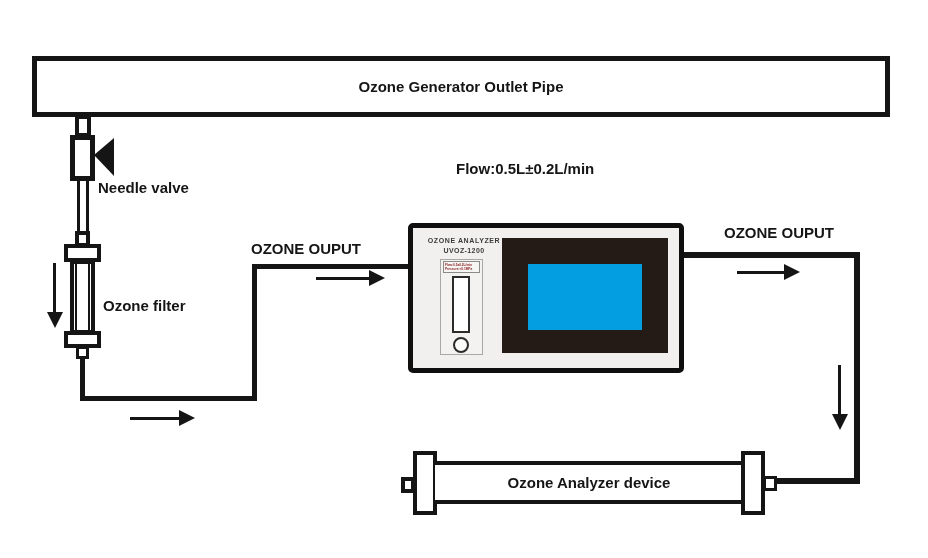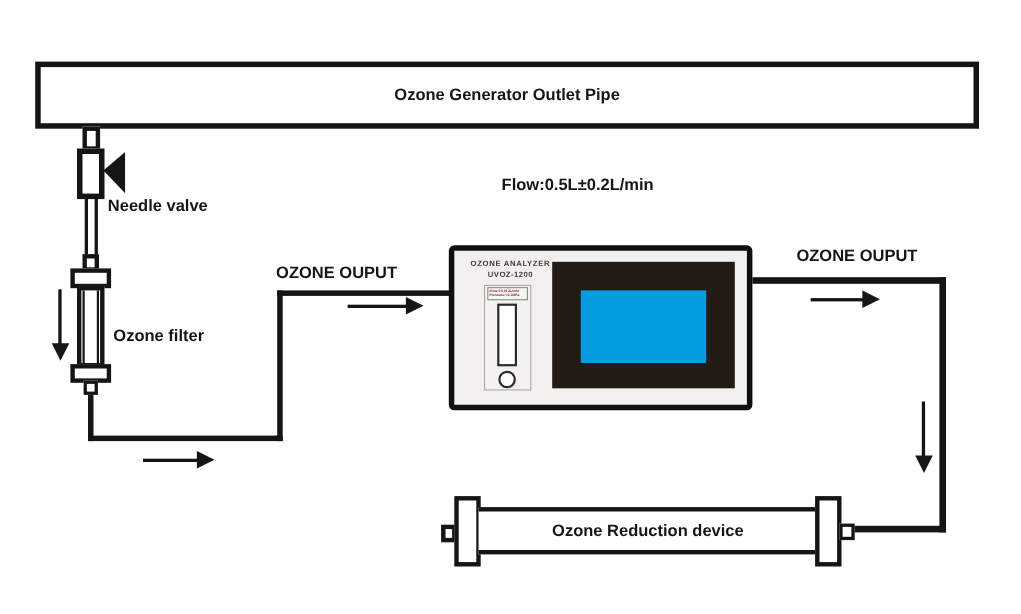--- a/index.html
+++ b/index.html
@@ -208,18 +208,18 @@
     <div class="arrow-head-right" style="left:784px; top:264px;"></div>
   </div>
   <div>
     <div class="arrow-shaft-v" style="left:838px; top:365px; height:50px;"></div>
     <div class="arrow-head-down" style="left:832px; top:414px;"></div>
   </div>
 
   <div class="box-outline rd-nipple-left"></div>
   <div class="box-outline rd-cap-left"></div>
   <div class="rd-body">
-    <span class="lbl">Ozone Reduction device</span>
+    <span class="lbl">Ozone Analyzer device</span>
   </div>
   <div class="box-outline rd-cap-right"></div>
   <div class="box-outline rd-nipple-right"></div>
 
 </div>
 
 </body></html>

